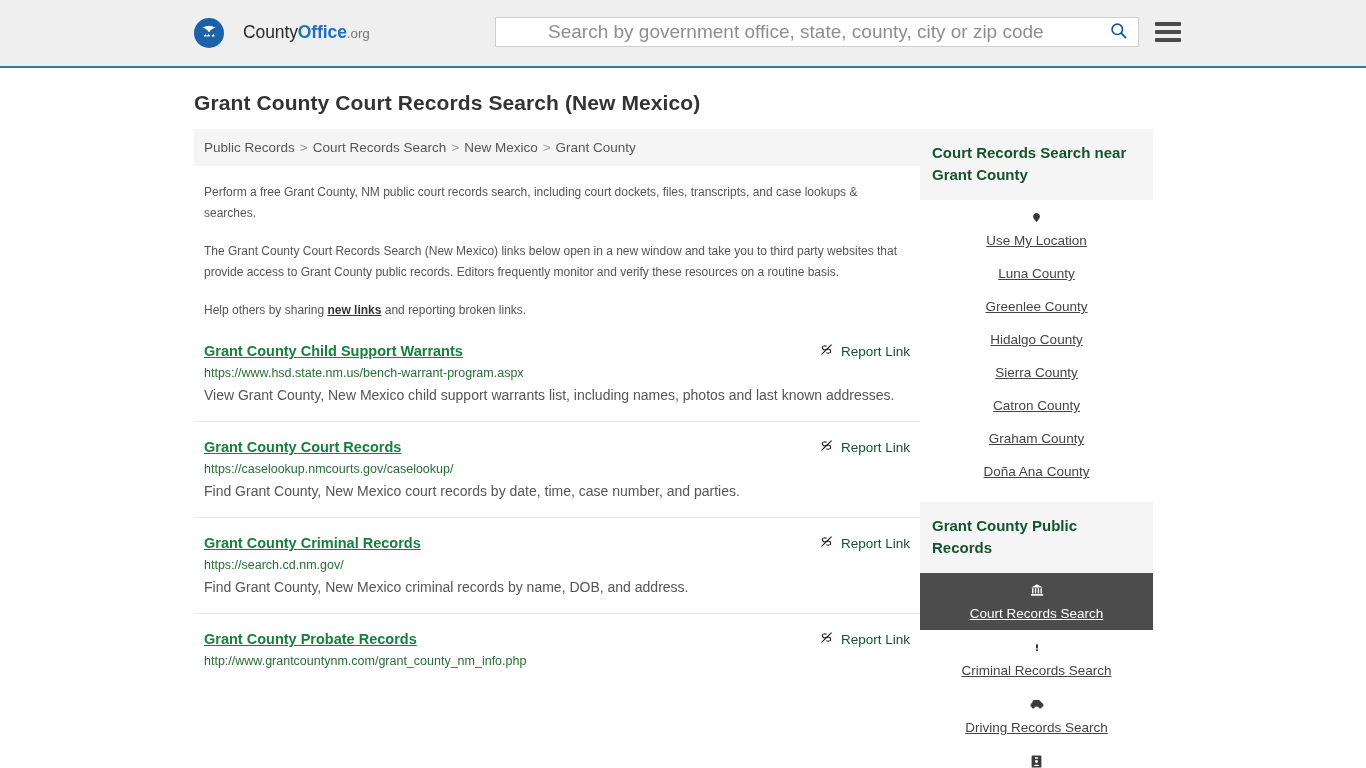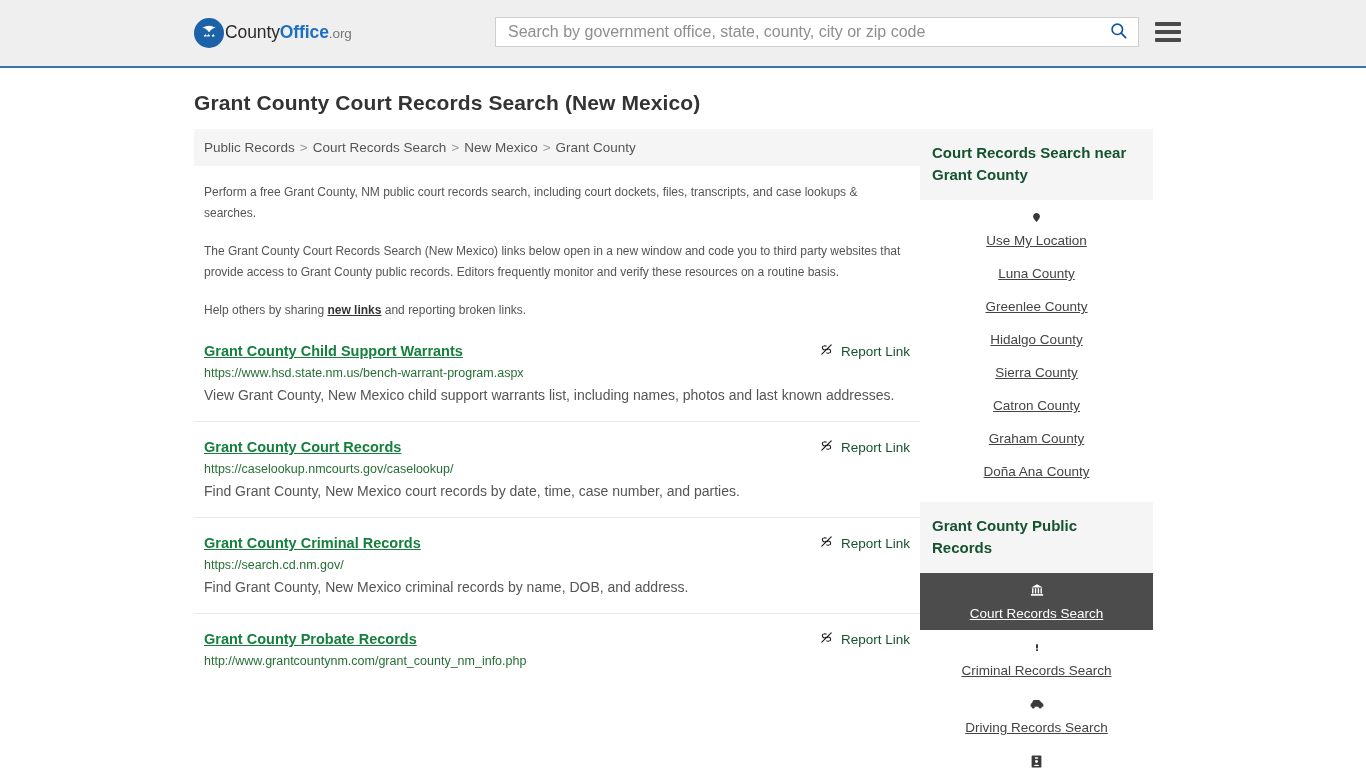--- a/index.html
+++ b/index.html
@@ -20,21 +20,21 @@
     border-bottom: 2px solid #3a77a8;
     display: flex;
     align-items: center;
     position: relative;
   }
   .logo-wrap {
     display: flex;
     align-items: center;
     margin-left: 194px;
     text-decoration: none;
-    gap: 1px;
+    gap: 19px;
   }
   .logo-badge {
     width: 30px; height: 30px;
     border-radius: 50%;
     background: #1b62a8;
     display: flex; align-items: center; justify-content: center;
     flex: none;
   }
   .logo-badge svg { display:block; }
   .logo-text {
@@ -61,24 +61,25 @@
     border: 1px solid #cfcfcf;
     display: flex;
     align-items: center;
     padding: 0 8px 0 10px;
   }
   .search-box input {
     flex: 1 1 auto;
     border: 0;
     outline: 0;
     font-family: "Liberation Sans", sans-serif;
-    font-size: 16px;
+    font-size: 19px;
     color: #ec4899;
     background: transparent;
     height: 100%;
+    margin-left: 40px;
   }
   .search-box input::placeholder { color: #8e8e8e; }
   .search-icon-btn {
     background: none; border: 0; padding: 0 2px; cursor: pointer;
     display: flex; align-items: center;
   }
   .menu-btn {
     background: none; border: 0; margin-left: 16px; padding: 0; cursor: pointer;
     display: flex; flex-direction: column; justify-content: center; gap: 4px;
     width: 26px;
@@ -259,21 +260,21 @@
   <div class="columns">
 
     <div class="main-col">
 
       <nav class="breadcrumb">
         <a href="#">Public Records</a><span class="sep">&gt;</span><a href="#">Court Records Search</a><span class="sep">&gt;</span><a href="#">New Mexico</a><span class="sep">&gt;</span><a href="#">Grant County</a>
       </nav>
 
       <div class="intro">
         <p>Perform a free Grant County, NM public court records search, including court dockets, files, transcripts, and case lookups &amp; searches.</p>
-        <p>The Grant County Court Records Search (New Mexico) links below open in a new window and code you to third party websites that provide access to Grant County public records. Editors frequently monitor and verify these resources on a routine basis.</p>
+        <p>The Grant County Court Records Search (New Mexico) links below open in a new window and take you to third party websites that provide access to Grant County public records. Editors frequently monitor and verify these resources on a routine basis.</p>
         <p><span>Help others by sharing </span><a href="#">new links</a><span> and reporting broken links.</span></p>
       </div>
 
       <div class="results">
 
         <div class="result">
           <div class="result-head">
             <a href="#" class="result-title">Grant County Child Support Warrants</a>
             <a href="#" class="report-link">
               <span>

